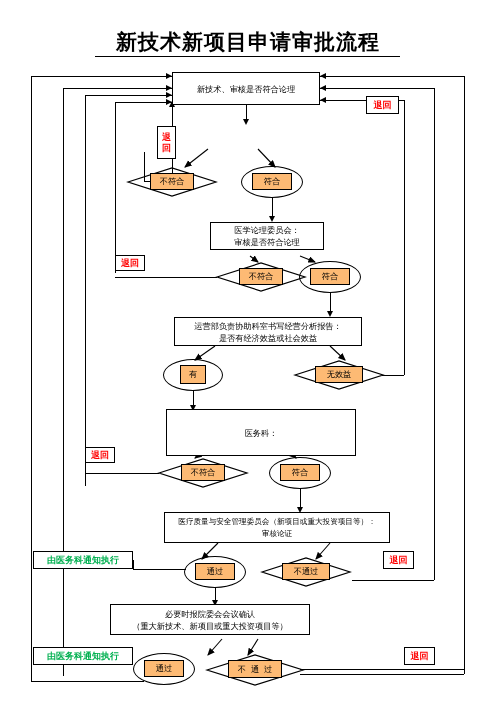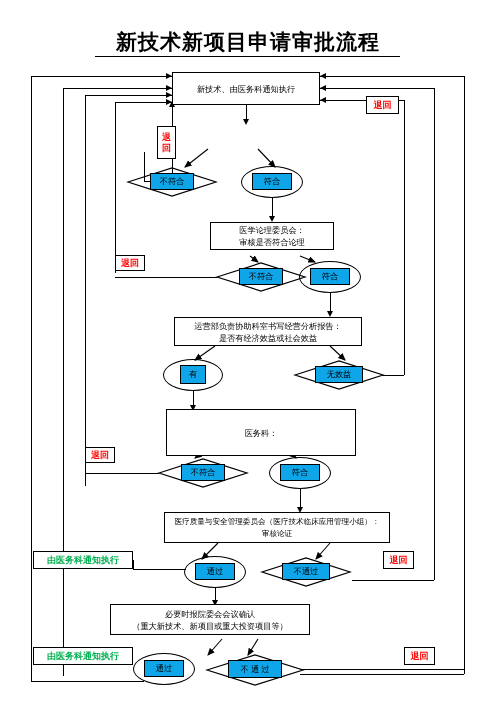--- a/index.html
+++ b/index.html
@@ -38,24 +38,24 @@
 
   
   .oval{
     position:absolute;box-sizing:border-box;
     border:1.2px solid #000;border-radius:50%;
     background:transparent;z-index:5;
   }
   
   .inner-label{
     position:absolute;box-sizing:border-box;
-    border:1.1px solid #000;background:#0ea5e9;
+    border:1.1px solid #000;background:#fdba74;
     display:flex;align-items:center;justify-content:center;
     font-size:8.2px;color:#000;white-space:nowrap;
-    font-family:Liberation Sans, sans-serif;
+    font-family:Liberation Mono, monospace;
     z-index:7;
   }
 
   
   .diamond{
     position:absolute;z-index:5;
   }
   .diamond svg{display:block;}
 
   
@@ -150,21 +150,21 @@
   <div class="h" style="left:320px;top:88px;width:114px;"></div>
   <div class="ar left" style="left:320px;top:84.6px;"></div>
   <div class="h" style="left:352px;top:580px;width:82px;"></div>
 
   <div class="v" style="left:404px;top:100px;height:275px;"></div>
   <div class="h" style="left:320px;top:100px;width:84px;"></div>
   <div class="ar left" style="left:320px;top:96.6px;"></div>
   <div class="h" style="left:382px;top:375px;width:22px;"></div>
 
   <div class="node" style="left:172px;top:72px;width:148px;height:33px;">
-    <span class="ln">新技术、由医务科通知执行</span>
+    <span class="ln">新技术、审核是否符合论理</span>
   </div>
 
   <div class="v" style="left:246px;top:105px;height:16px;"></div>
   <div class="ar down" style="left:242.6px;top:119px;"></div>
 
 
   <div class="tag red vert" style="left:157px;top:126px;width:19px;height:33px;">
     <span>退</span>
     <span>回</span>
   </div>
@@ -176,21 +176,21 @@
   </div>
   <div class="inner-label" style="left:150px;top:173px;width:44px;height:17px;">不符合</div>
 
   <div class="h" style="left:144px;top:181px;width:0px;"></div>
 
   <div class="oval" style="left:241px;top:166px;width:62px;height:32px;"></div>
   <div class="inner-label" style="left:252px;top:173px;width:40px;height:17px;">符合</div>
   <div class="v" style="left:272px;top:198px;height:20px;"></div>
   <div class="ar down" style="left:268.6px;top:216px;"></div>
 
-  <div class="node" style="left:210px;top:222px;width:124px;height:28px;">
+  <div class="node" style="left:210px;top:222px;width:114px;height:28px;">
     <span class="ln">医学论理委员会：</span>
     <span class="ln">审核是否符合论理</span>
   </div>
 
   <div class="tag red" style="left:115px;top:255px;width:30px;height:16px;">退回</div>
 
   <div class="diamond" style="left:215px;top:261px;width:92px;height:32px;">
     <svg width="92" height="32" viewBox="0 0 92 32">
         <polygon points="2,16 46,2 90,16 46,30" fill="none" stroke="#000" stroke-width="1.2"></polygon>
       </svg>
@@ -233,21 +233,21 @@
   </div>
   <div class="inner-label" style="left:181px;top:464px;width:44px;height:17px;">不符合</div>
   <div class="h" style="left:85px;top:473px;width:74px;"></div>
 
   <div class="oval" style="left:269px;top:457px;width:62px;height:32px;"></div>
   <div class="inner-label" style="left:280px;top:464px;width:40px;height:17px;">符合</div>
   <div class="v thick" style="left:300px;top:489px;height:20px;"></div>
   <div class="ar down" style="left:296.6px;top:507px;"></div>
 
   <div class="node" style="left:164px;top:512px;width:226px;height:31px;font-size:7.6px;">
-    <span class="ln">医疗质量与安全管理委员会（医疗技术临床应用管理小组）：</span>
+    <span class="ln">医疗质量与安全管理委员会（新项目或重大投资项目等）：</span>
     <span class="ln">审核论证</span>
   </div>
 
   <div class="tag green" style="left:33px;top:551px;width:100px;height:18px;">由医务科通知执行</div>
 
   <div class="tag red" style="left:383px;top:551px;width:31px;height:18px;">退回</div>
 
   <div class="oval" style="left:184px;top:556px;width:62px;height:32px;"></div>
   <div class="inner-label" style="left:195px;top:563px;width:40px;height:17px;">通过</div>
 

